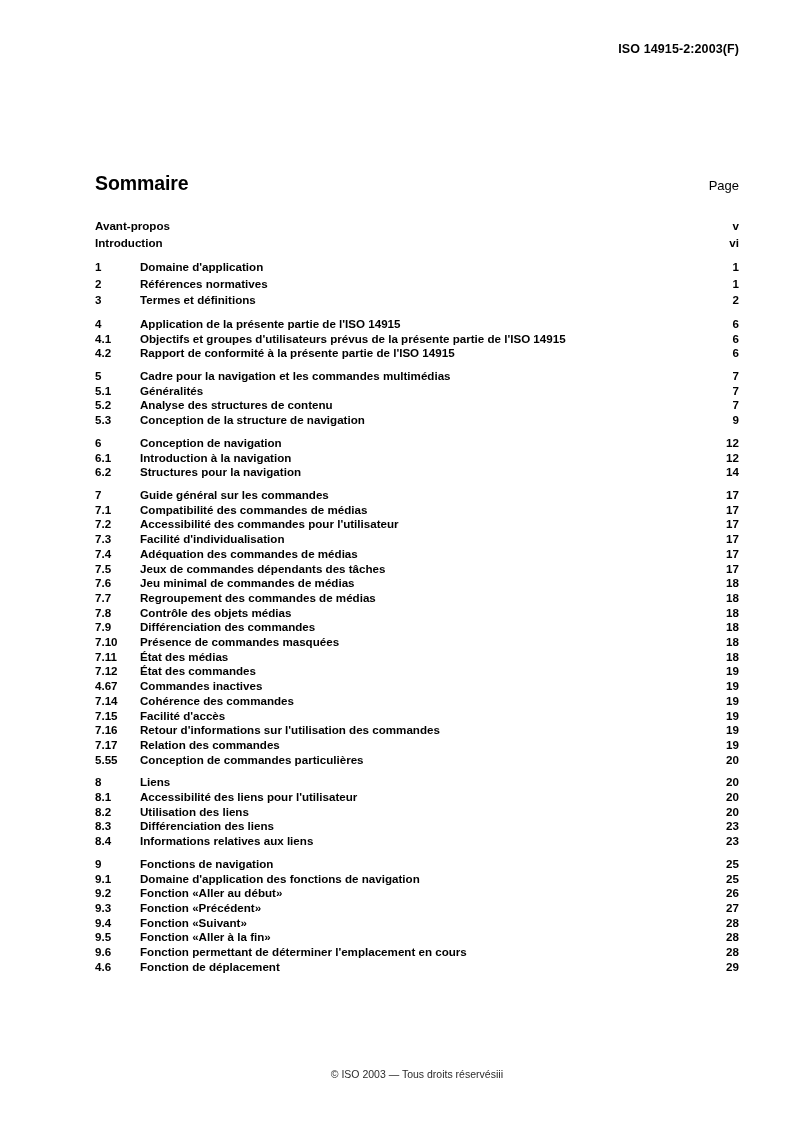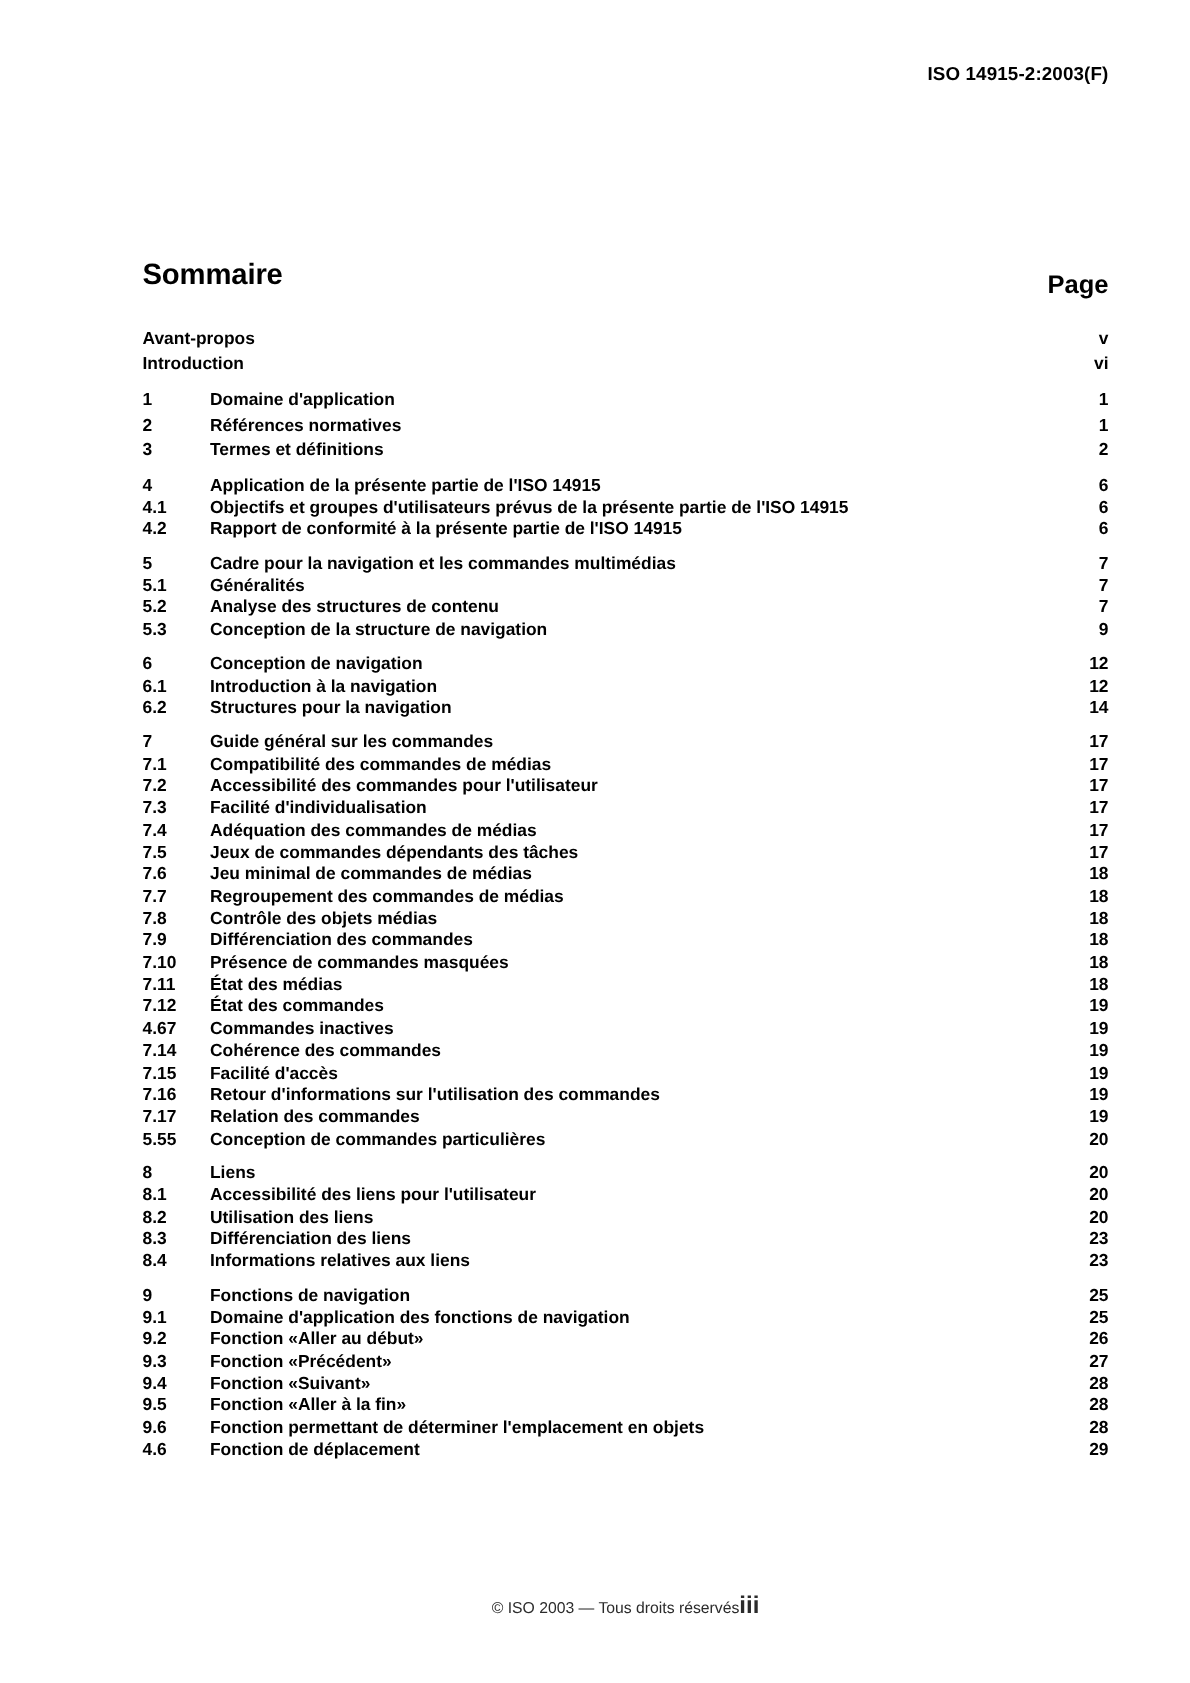--- a/index.html
+++ b/index.html
@@ -31,32 +31,32 @@
     white-space: nowrap;
   }
 
   
   .toc-title-row {
     position: absolute;
     top: 172px;
     left: 95px;
     right: 54px;
     display: flex;
-    align-items: center;
+    align-items: flex-start;
     justify-content: space-between;
     gap: 32px;
   }
   .toc-title {
     font-size: 19.5px;
     font-weight: bold;
     letter-spacing: -0.1px;
   }
   .page-label {
-    font-size: 17px;
-    font-weight: bold;
+    font-size: 13px;
+    font-weight: normal;
     position: relative;
     top: 6px;
   }
 
   
   .toc {
     position: absolute;
     top: 218px;
     left: 95px;
     right: 54px;
@@ -124,21 +124,21 @@
     bottom: 42px;
     left: 95px;
     right: 54px;
     display: flex;
     justify-content: center;
     align-items: baseline;
     font-size: 10.5px;
     color: #2b2b2b;
   }
   .footer-copy { font-weight: normal; }
-  .footer-pageno { font-weight: bold; font-size: 16px; }
+  .footer-pageno { font-weight: normal; font-size: 11px; }
 </style>
 </head>
 <body>
 
 <div class="page">
 
   <div class="doc-header">ISO 14915-2:2003(F)</div>
 
   <div class="toc-title-row">
     <div class="toc-title">Sommaire</div>
@@ -424,21 +424,21 @@
           <span class="toc-page">28</span>
         </div>
         <div class="toc-row">
           <span class="toc-num">9.5</span>
           <span class="toc-label">Fonction «Aller à la fin»</span>
           <span class="toc-dots"></span>
           <span class="toc-page">28</span>
         </div>
         <div class="toc-row">
           <span class="toc-num">9.6</span>
-          <span class="toc-label">Fonction permettant de déterminer l'emplacement en objets</span>
+          <span class="toc-label">Fonction permettant de déterminer l'emplacement en cours</span>
           <span class="toc-dots"></span>
           <span class="toc-page">28</span>
         </div>
         <div class="toc-row">
           <span class="toc-num">4.6</span>
           <span class="toc-label">Fonction de déplacement</span>
           <span class="toc-dots"></span>
           <span class="toc-page">29</span>
         </div>
       </div>

